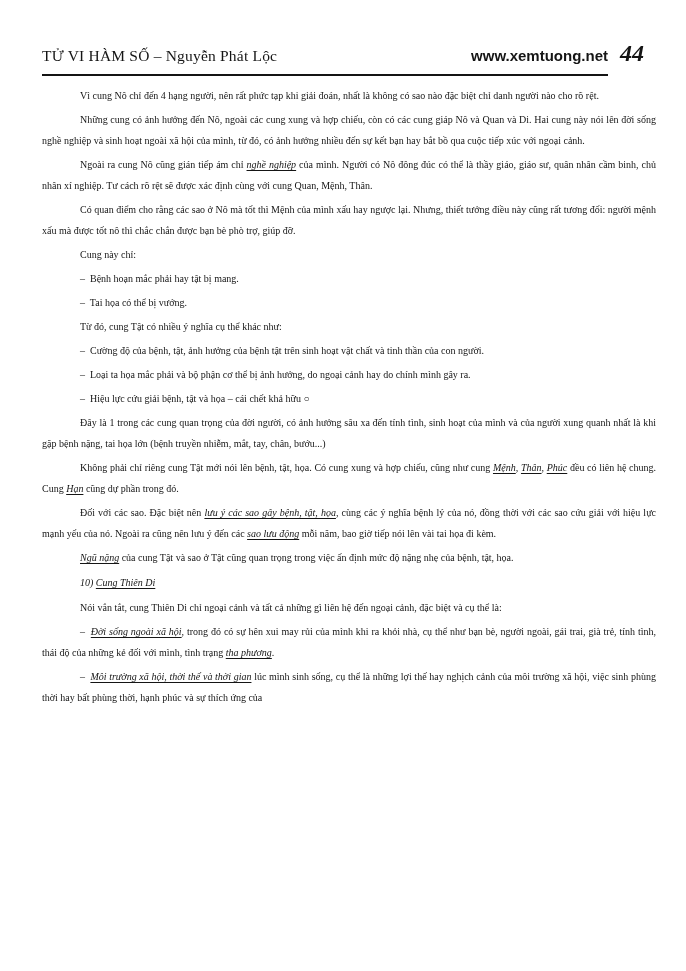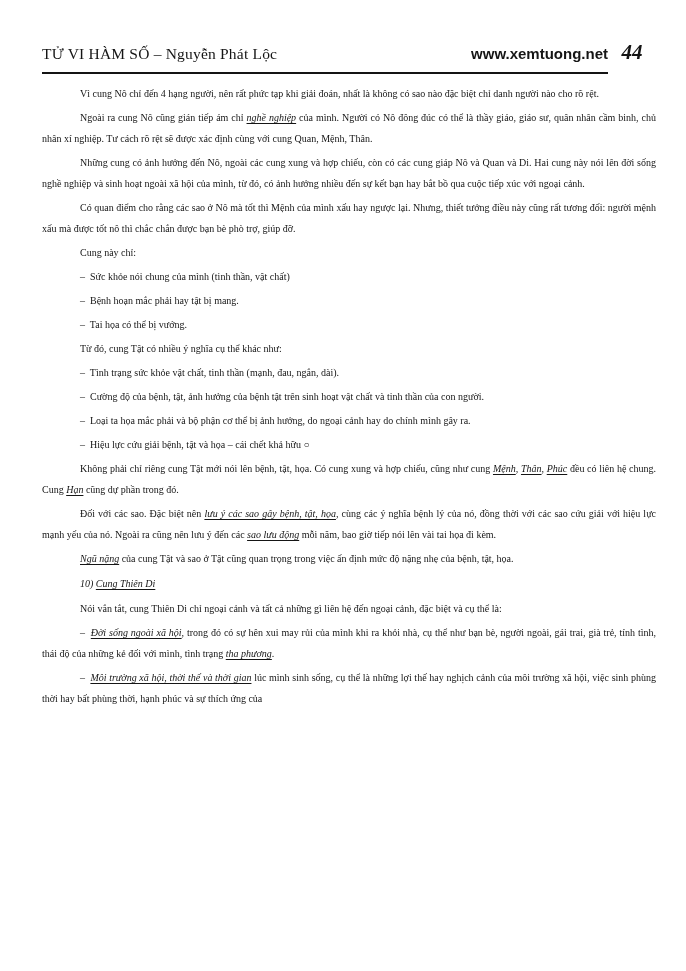--- a/index.html
+++ b/index.html
@@ -19,21 +19,21 @@
     display: flex; justify-content: space-between; align-items: baseline;
     border-bottom: 2px solid #141414;
     padding-bottom: 9px;
   }
   .book-title { font-size: 15.5px; letter-spacing: 0.2px; white-space: nowrap; }
   .website {
     font-family: "Liberation Sans", sans-serif;
     font-weight: 700; font-size: 15px; white-space: nowrap;
   }
   .page-num {
-    font-style: italic; font-weight: 700; font-size: 21px;
+    font-style: italic; font-weight: 700; font-size: 24px;
     width: 48px; text-align: center; flex: 0 0 auto;
   }
   .content { padding-top: 9px; }
   .block {
     margin: 0 0 3px 0;
     text-indent: 38px;
     text-align: justify;
     font-size: 10px;
     line-height: 21px;
   }
@@ -53,32 +53,31 @@
   <div class="header">
     <div class="header-main">
       <span class="book-title">TỬ VI HÀM SỐ – Nguyễn Phát Lộc</span>
       <span class="website">www.xemtuong.net</span>
     </div>
     <span class="page-num">44</span>
   </div>
 
   <div class="content">
       <p class="block p"><span>Vì cung Nô chỉ đến 4 hạng người, nên rất phức tạp khi giải đoán, nhất là không có sao nào đặc biệt chỉ danh người nào cho rõ rệt.</span></p>
+      <p class="block p"><span>Những cung có ảnh hưởng đến Nô, ngoài các cung xung và hợp chiếu, còn có các cung giáp Nô và Quan và Di. Hai cung này nói lên đời sống nghề nghiệp và sinh hoạt ngoài xã hội của mình, từ đó, có ảnh hưởng nhiều đến sự kết bạn hay bắt bồ qua cuộc tiếp xúc với ngoại cảnh.</span></p>
       <p class="block p"><span>Ngoài ra cung Nô cũng gián tiếp ám chỉ </span><span class="r-iu">nghề nghiệp</span><span> của mình. Người có Nô đông đúc có thể là thầy giáo, giáo sư, quân nhân cầm binh, chủ nhân xí nghiệp. Tư cách rõ rệt sẽ được xác định cùng với cung Quan, Mệnh, Thân.</span></p>
-      <p class="block p"><span>Những cung có ảnh hưởng đến Nô, ngoài các cung xung và hợp chiếu, còn có các cung giáp Nô và Quan và Di. Hai cung này nói lên đời sống nghề nghiệp và sinh hoạt ngoài xã hội của mình, từ đó, có ảnh hưởng nhiều đến sự kết bạn hay bắt bồ qua cuộc tiếp xúc với ngoại cảnh.</span></p>
       <p class="block p"><span>Có quan điểm cho rằng các sao ở Nô mà tốt thì Mệnh của mình xấu hay ngược lại. Nhưng, thiết tưởng điều này cũng rất tương đối: người mệnh xấu mà được tốt nô thì chắc chắn được bạn bè phò trợ, giúp đỡ.</span></p>
       <p class="block p"><span>Cung này chỉ:</span></p>
-      <p class="block li"><span>–&nbsp; Sức khỏe nói chung của mình (tinh thần, vật chất)</span></p>
       <p class="block li"><span>–&nbsp; Bệnh hoạn mắc phải hay tật bị mang.</span></p>
       <p class="block li"><span>–&nbsp; Tai họa có thể bị vướng.</span></p>
       <p class="block p"><span>Từ đó, cung Tật có nhiều ý nghĩa cụ thể khác như:</span></p>
-      <p class="block li"><span>–&nbsp; Tình trạng sức khỏe vật chất, tinh thần (mạnh, đau, ngắn, dài).</span></p>
       <p class="block li"><span>–&nbsp; Cường độ của bệnh, tật, ảnh hưởng của bệnh tật trên sinh hoạt vật chất và tinh thần của con người.</span></p>
       <p class="block li"><span>–&nbsp; Loại ta họa mắc phải và bộ phận cơ thể bị ảnh hưởng, do ngoại cảnh hay do chính mình gây ra.</span></p>
       <p class="block li"><span>–&nbsp; Hiệu lực cứu giải bệnh, tật và họa – cái chết khả hữu ○</span></p>
+      <p class="block p"><span>Đây là 1 trong các cung quan trọng của đời người, có ảnh hưởng sâu xa đến tính tình, sinh hoạt của mình và của người xung quanh nhất là khi gặp bệnh nặng, tai họa lớn (bệnh truyền nhiễm, mắt, tay, chân, bướu...)</span></p>
       <p class="block p"><span>Không phải chỉ riêng cung Tật mới nói lên bệnh, tật, họa. Có cung xung và hợp chiếu, cũng như cung </span><span class="r-iu">Mệnh</span><span>, </span><span class="r-iu">Thân</span><span>, </span><span class="r-iu">Phúc</span><span> đều có liên hệ chung. Cung </span><span class="r-iu">Hạn</span><span> cũng dự phần trong đó.</span></p>
       <p class="block p"><span>Đối với các sao. Đặc biệt nên </span><span class="r-iu">lưu ý các sao gây bệnh, tật, họa</span><span>, cùng các ý nghĩa bệnh lý của nó, đồng thời với các sao cứu giải với hiệu lực mạnh yếu của nó. Ngoài ra cũng nên lưu ý đến các </span><span class="r-iu">sao lưu động</span><span> mỗi năm, bao giờ tiếp nói lên vài tai họa đi kèm.</span></p>
       <p class="block p"><span class="r-iu">Ngũ nặng</span><span> của cung Tật và sao ở Tật cũng quan trọng trong việc ấn định mức độ nặng nhẹ của bệnh, tật, họa.</span></p>
       <p class="block h"><span class="r-i">10) </span><span class="r-iu">Cung Thiên Di</span></p>
       <p class="block p"><span>Nói vắn tắt, cung Thiên Di chỉ ngoại cảnh và tất cả những gì liên hệ đến ngoại cảnh, đặc biệt và cụ thể là:</span></p>
       <p class="block li"><span>–&nbsp; </span><span class="r-iu">Đời sống ngoài xã hội</span><span>, trong đó có sự hên xui may rủi của mình khi ra khỏi nhà, cụ thể như bạn bè, người ngoài, gái trai, già trẻ, tính tình, thái độ của những kẻ đối với mình, tình trạng </span><span class="r-iu">tha phương</span><span>.</span></p>
       <p class="block li"><span>–&nbsp; </span><span class="r-iu">Môi trường xã hội, thời thế và thời gian</span><span> lúc mình sinh sống, cụ thể là những lợi thế hay nghịch cảnh của môi trường xã hội, việc sinh phùng thời hay bất phùng thời, hạnh phúc và sự thích ứng của</span></p>
     </div>
 </div>
 

